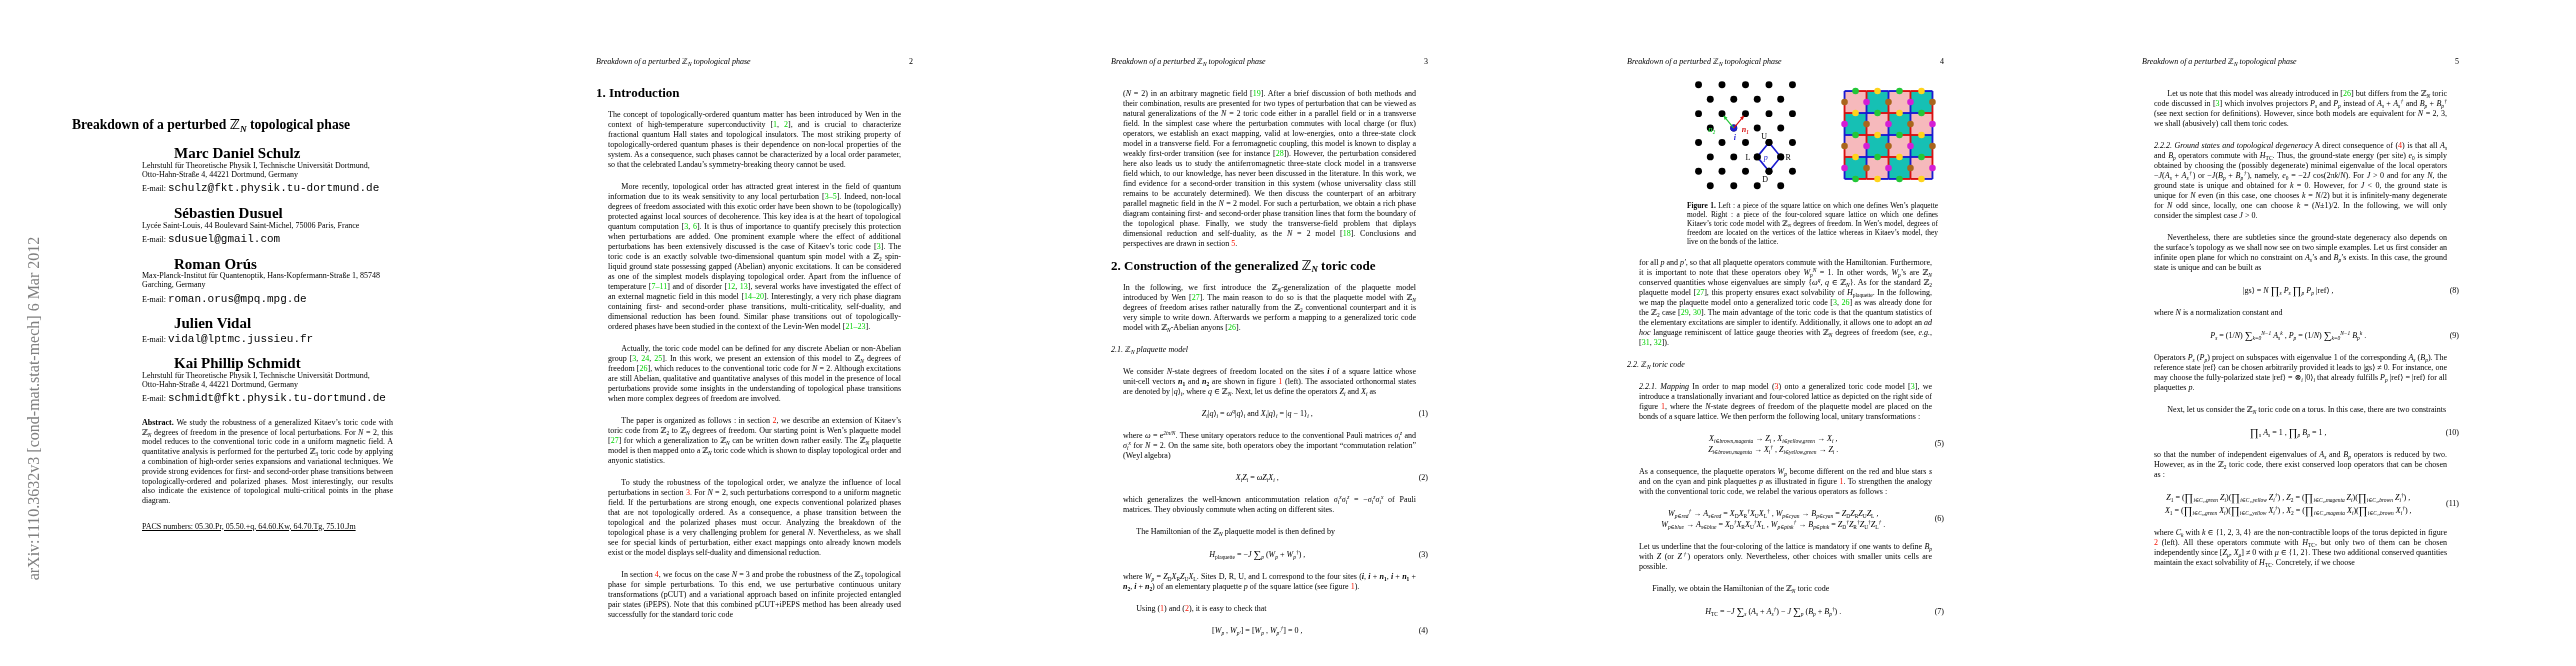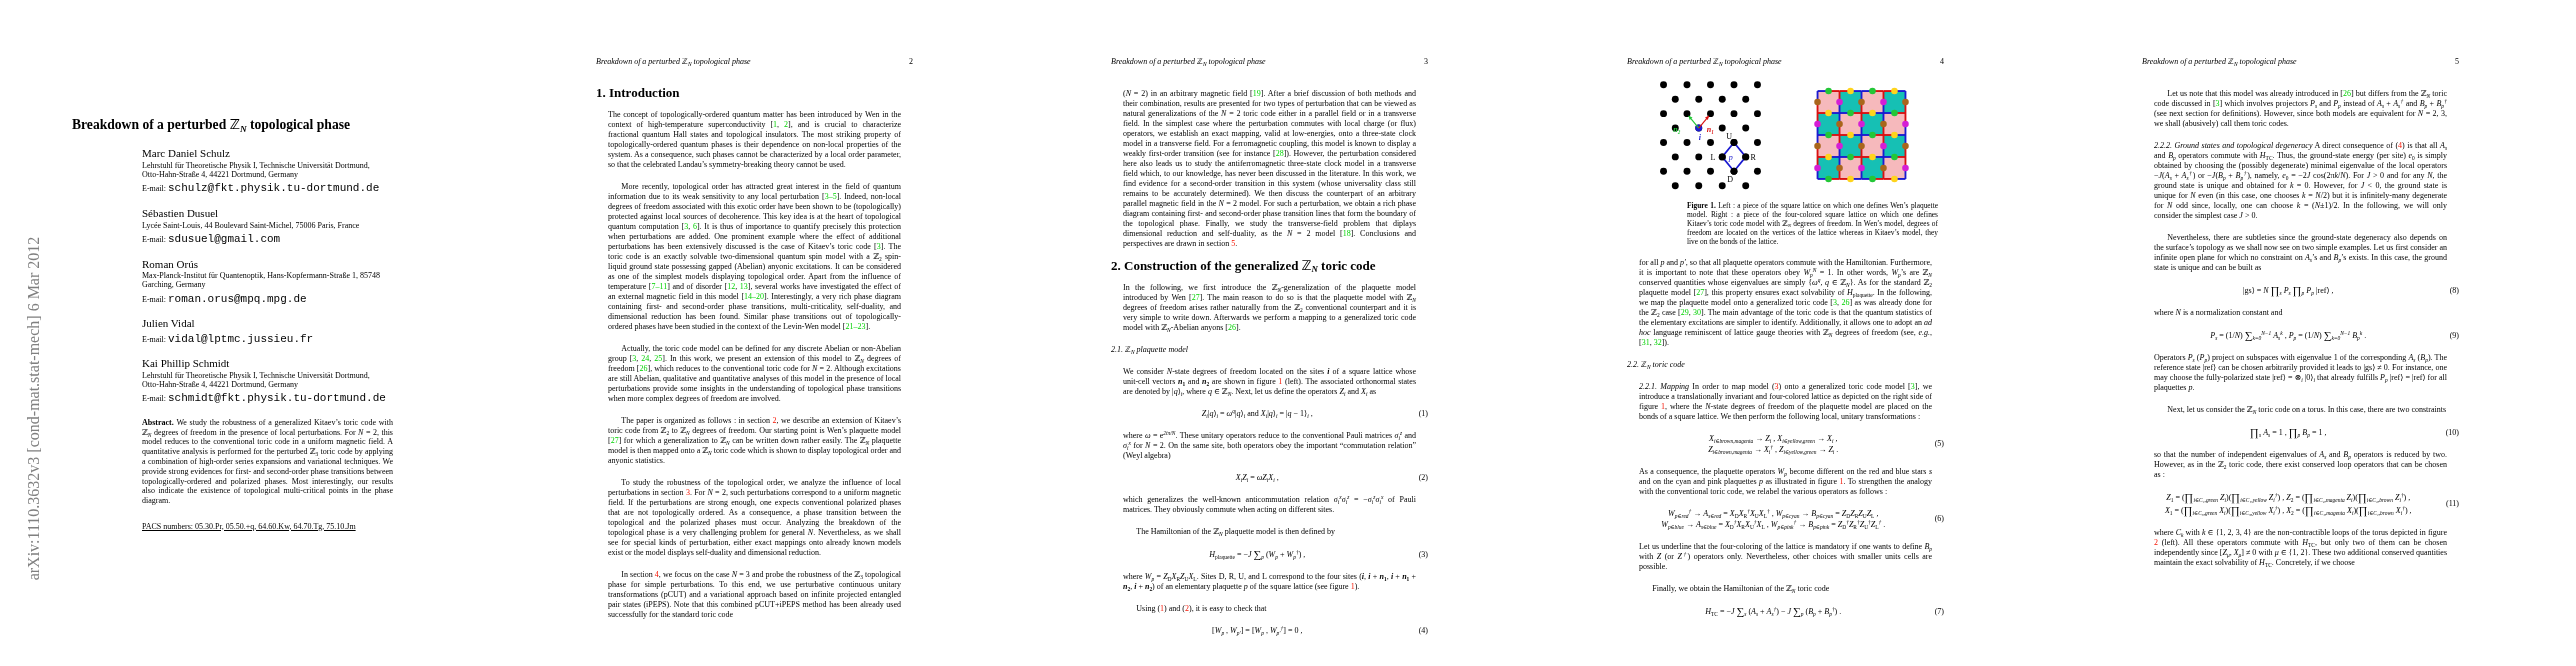--- a/index.html
+++ b/index.html
@@ -29,27 +29,27 @@
   .bf{font-weight:bold;}
   .big{font-size:135%;vertical-align:-0.08em;}
   .cg{color:#00d200;}
   .cr{color:#f61300;}
   .mono{font-family:"Liberation Mono","DejaVu Sans Mono",monospace;font-size:11px;}
   
   .tp-title{position:absolute;top:117px;left:72px;width:320px;font-size:13.6px;
     font-weight:bold;line-height:16.7px;}
   .tp-flow{position:absolute;top:148px;left:142px;width:251px;}
   .author{margin-bottom:13.3px;}
-  .aname{font-size:11px;font-weight:normal;line-height:11.7px;margin-bottom:2.2px;}
+  .aname{font-size:15px;font-weight:bold;line-height:11.7px;margin-bottom:2.2px;margin-left:32px;}
   .aaddr{font-size:8px;line-height:8.8px;}
   .aemail{margin-top:3.9px;font-size:8px;line-height:10px;}
   .abstract{margin-top:12.2px;text-align:justify;font-size:8px;line-height:9.8px;}
   .pacs{margin-top:15.6px;font-size:8px;text-decoration:underline;}
   
-  .figrow{display:flex;justify-content:center;gap:40px;margin:0 0 7.8px 0;}
+  .figrow{display:flex;justify-content:flex-end;gap:32px;margin:0 0 7.8px 0;}
   .figsvg{width:111px;height:116px;}
   .flab{font-size:15px;font-family:"Liberation Serif","DejaVu Serif",serif;}
   .figcap{margin:0 0 10px 60px;width:251px;font-size:7.4px;line-height:9px;text-align:justify;}
 </style>
 </head>
 <body>
 
 <div class="page pg1">
   <div class="watermark">arXiv:1110.3632v3 [cond-mat.stat-mech] 6 Mar 2012</div>
   <div class="tp-title"><span>Breakdown of a perturbed </span><span>ℤ</span><sub class="it">N</sub><span> topological phase</span></div>

